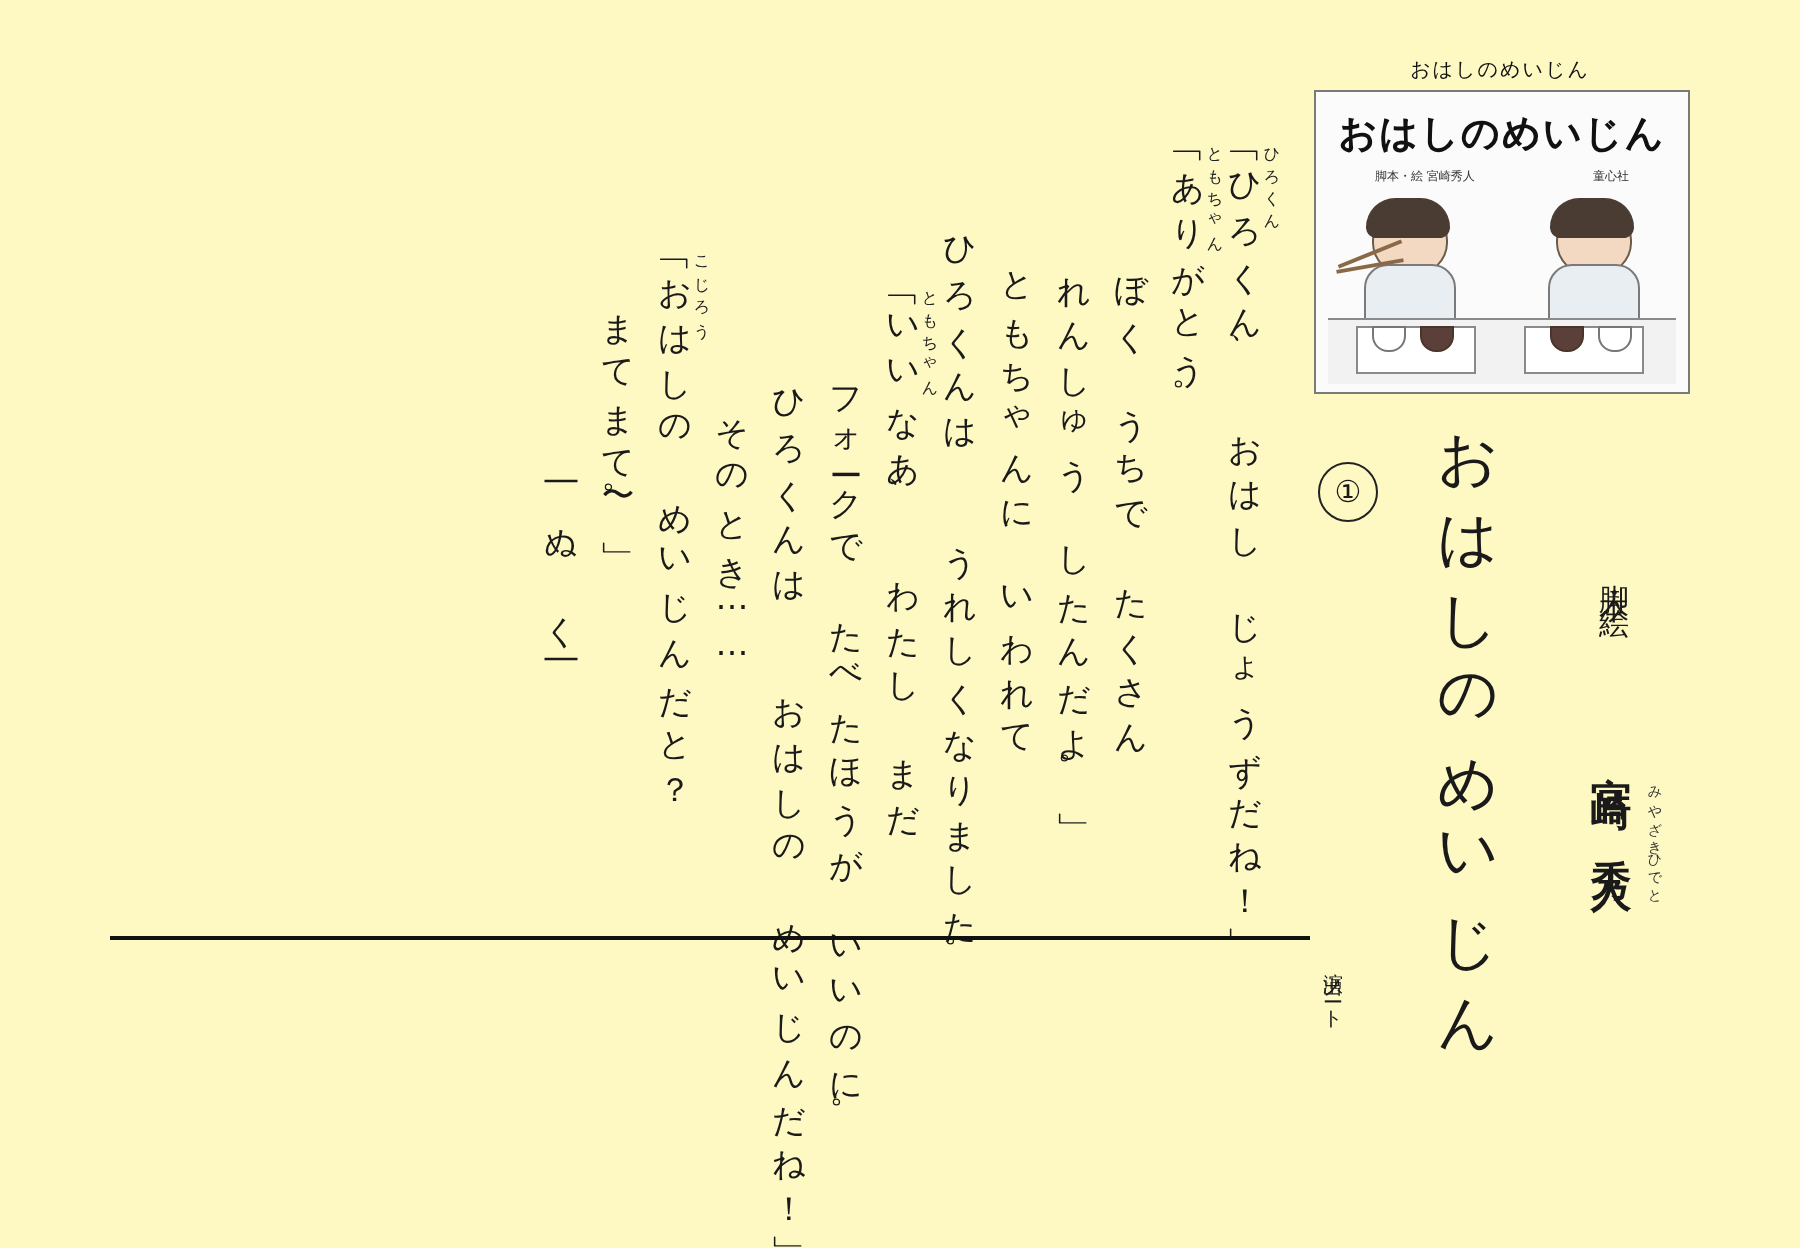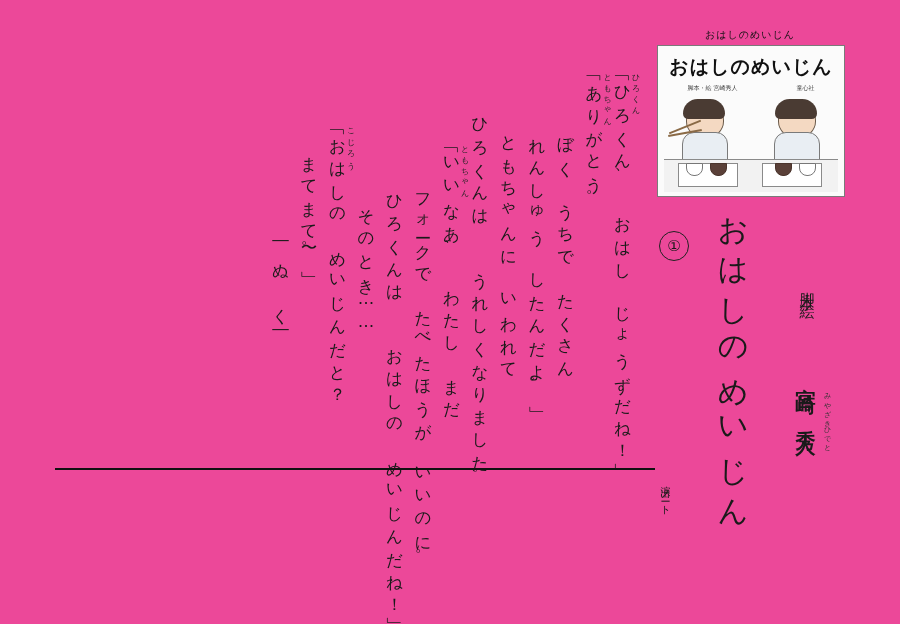--- a/index.html
+++ b/index.html
@@ -11,21 +11,21 @@
     width: 900px;
     height: 624px;
     font-family: "DejaVu Sans", sans-serif;
     color: #1a1a1a;
     overflow: hidden;
   }
   #page {
     position: relative;
     width: 900px;
     height: 624px;
-    background: #ec4899;
+    background: #fef9c3;
   }
 
   
   .title-col {
     position: absolute;
     top: 196px;
     right: 152px;
     writing-mode: vertical-rl;
     text-orientation: upright;
     font-family: "DejaVu Sans", sans-serif;

